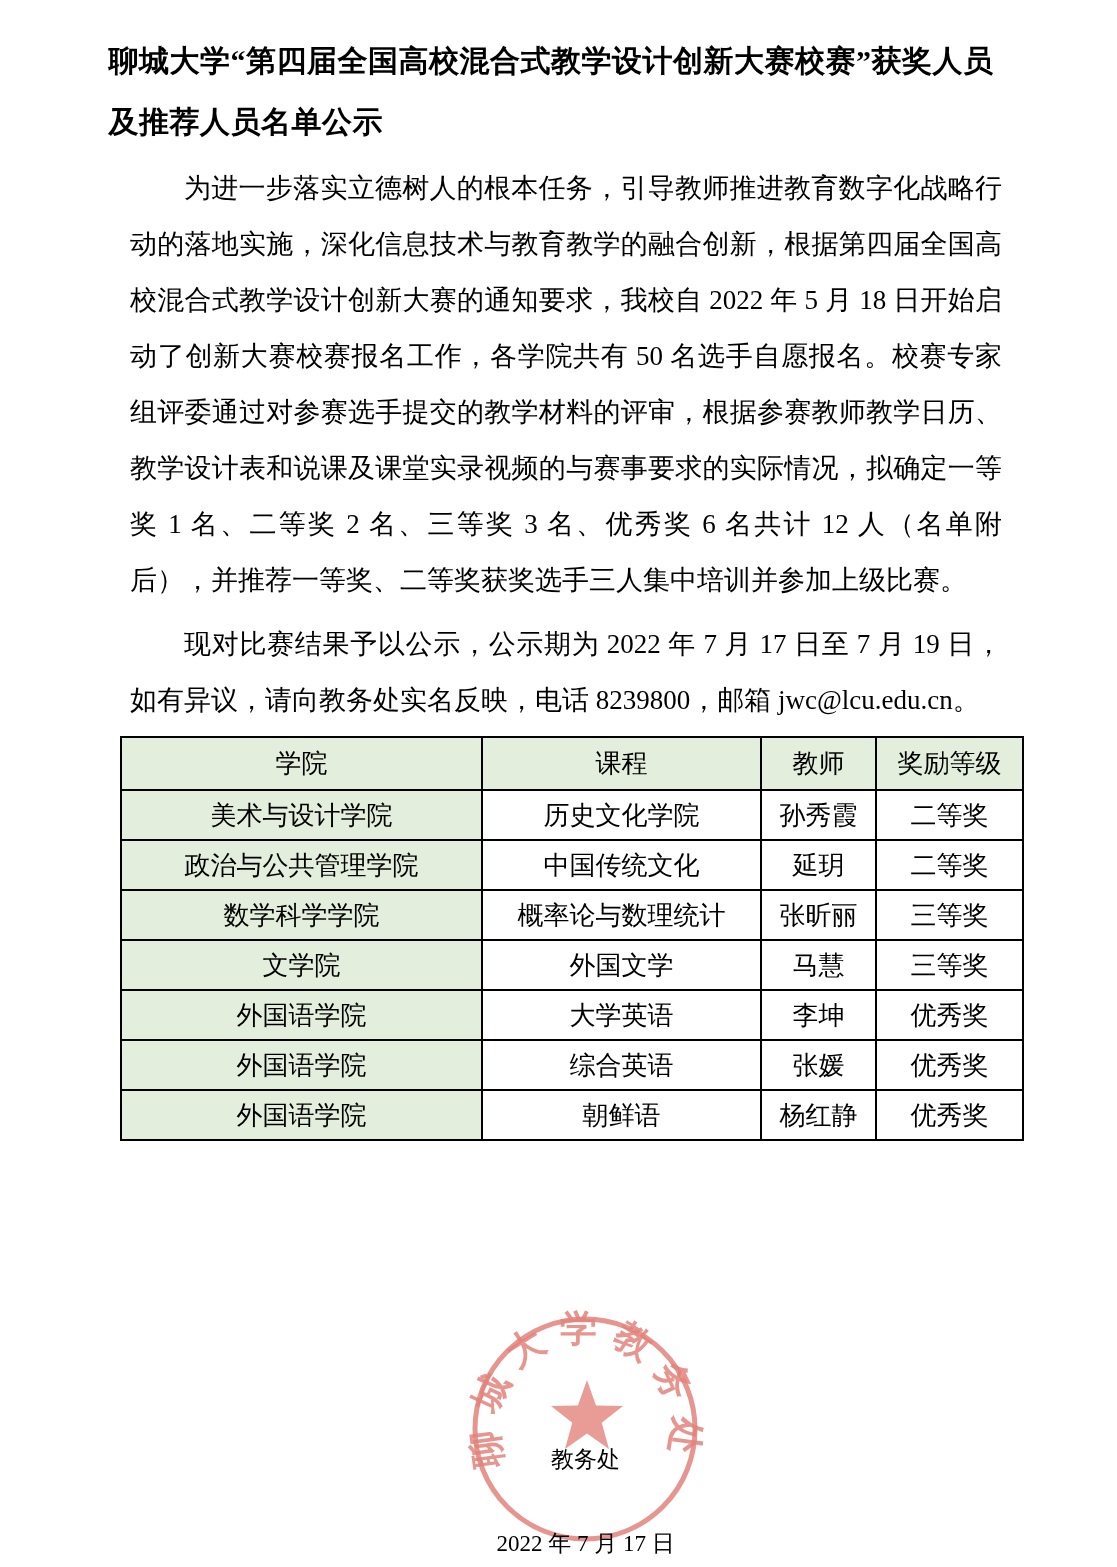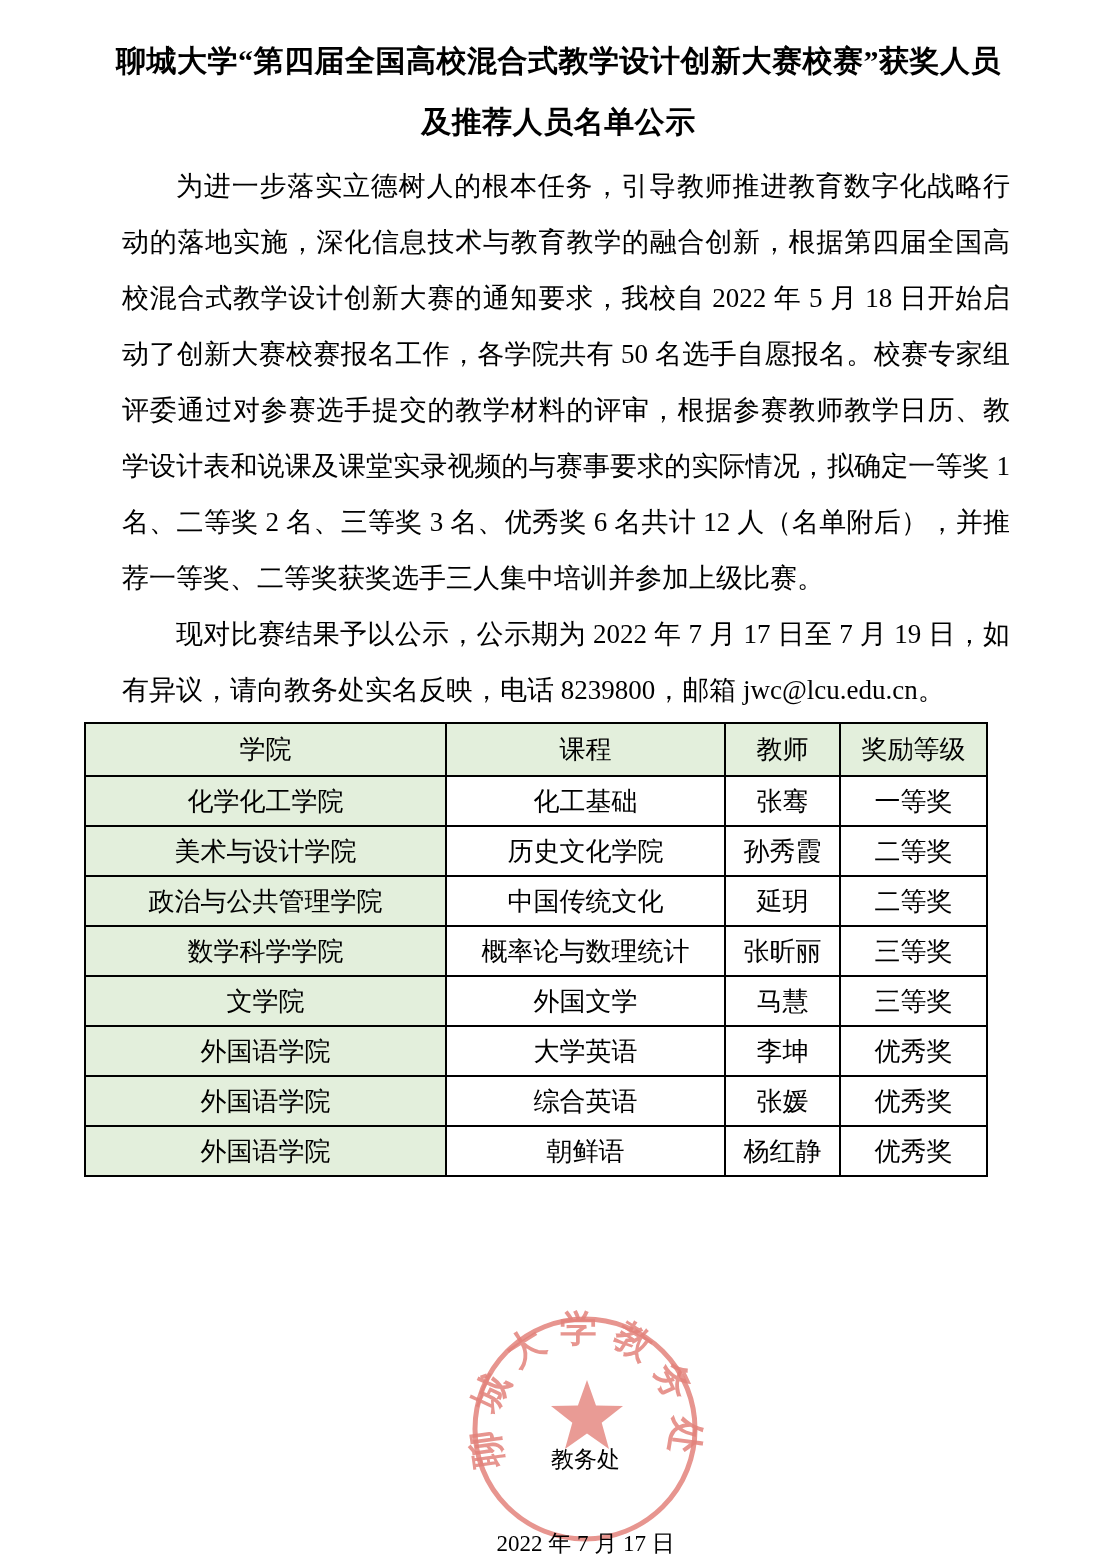--- a/index.html
+++ b/index.html
@@ -13,35 +13,35 @@
     font-family: "Liberation Serif", "DejaVu Serif", serif;
     color: #000000;
   }
   .title {
     width: 900px;
     margin: 0 auto;
     padding-top: 30px;
     font-size: 30px;
     font-weight: bold;
     line-height: 61px;
-    text-align: center;
+    text-align: left;
     letter-spacing: 0.5px;
   }
   .body-text {
     margin: 6px 107px 0 122px;
     font-size: 27px;
     line-height: 56px;
     text-align: justify;
   }
   .body-text p {
-    margin: 0;
+    margin: 8px;
     text-indent: 2em;
   }
   table.awards {
-    margin: 4px 0 0 84px;
+    margin: 4px 0 0 120px;
     border-collapse: collapse;
     table-layout: fixed;
     width: 902px;
     font-size: 26px;
   }
   table.awards th, table.awards td {
     border: 2px solid #000000;
     text-align: center;
     vertical-align: middle;
     padding: 0;
@@ -104,26 +104,20 @@
     <thead>
       <tr>
           <th>学院</th>
           <th>课程</th>
           <th>教师</th>
           <th>奖励等级</th>
         </tr>
     </thead>
     <tbody>
         <tr>
-          <td>化学化工学院</td>
-          <td>化工基础</td>
-          <td>张骞</td>
-          <td>一等奖</td>
-        </tr>
-        <tr>
           <td>美术与设计学院</td>
           <td>历史文化学院</td>
           <td>孙秀霞</td>
           <td>二等奖</td>
         </tr>
         <tr>
           <td>政治与公共管理学院</td>
           <td>中国传统文化</td>
           <td>延玥</td>
           <td>二等奖</td>

